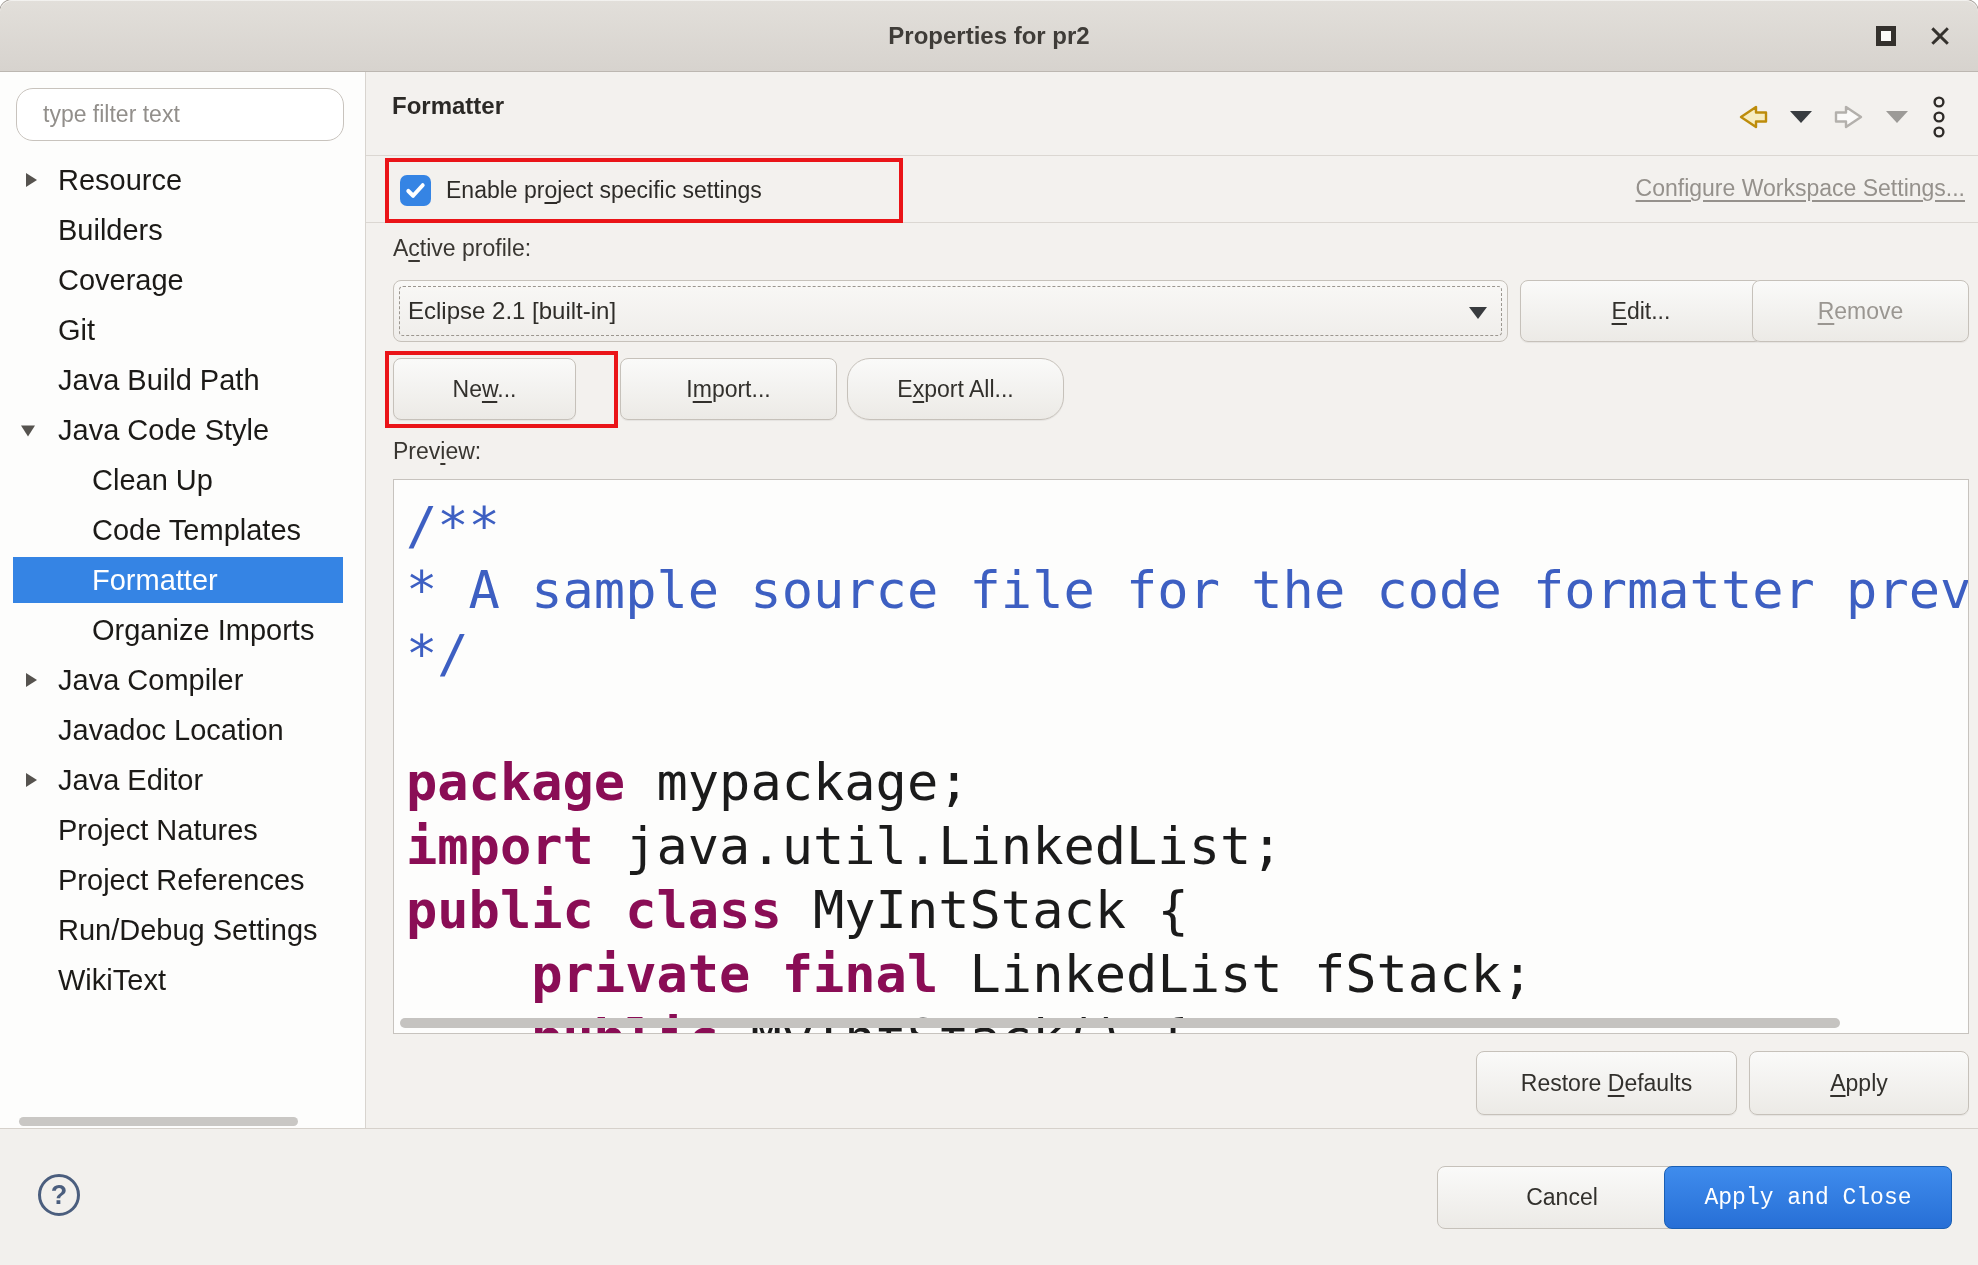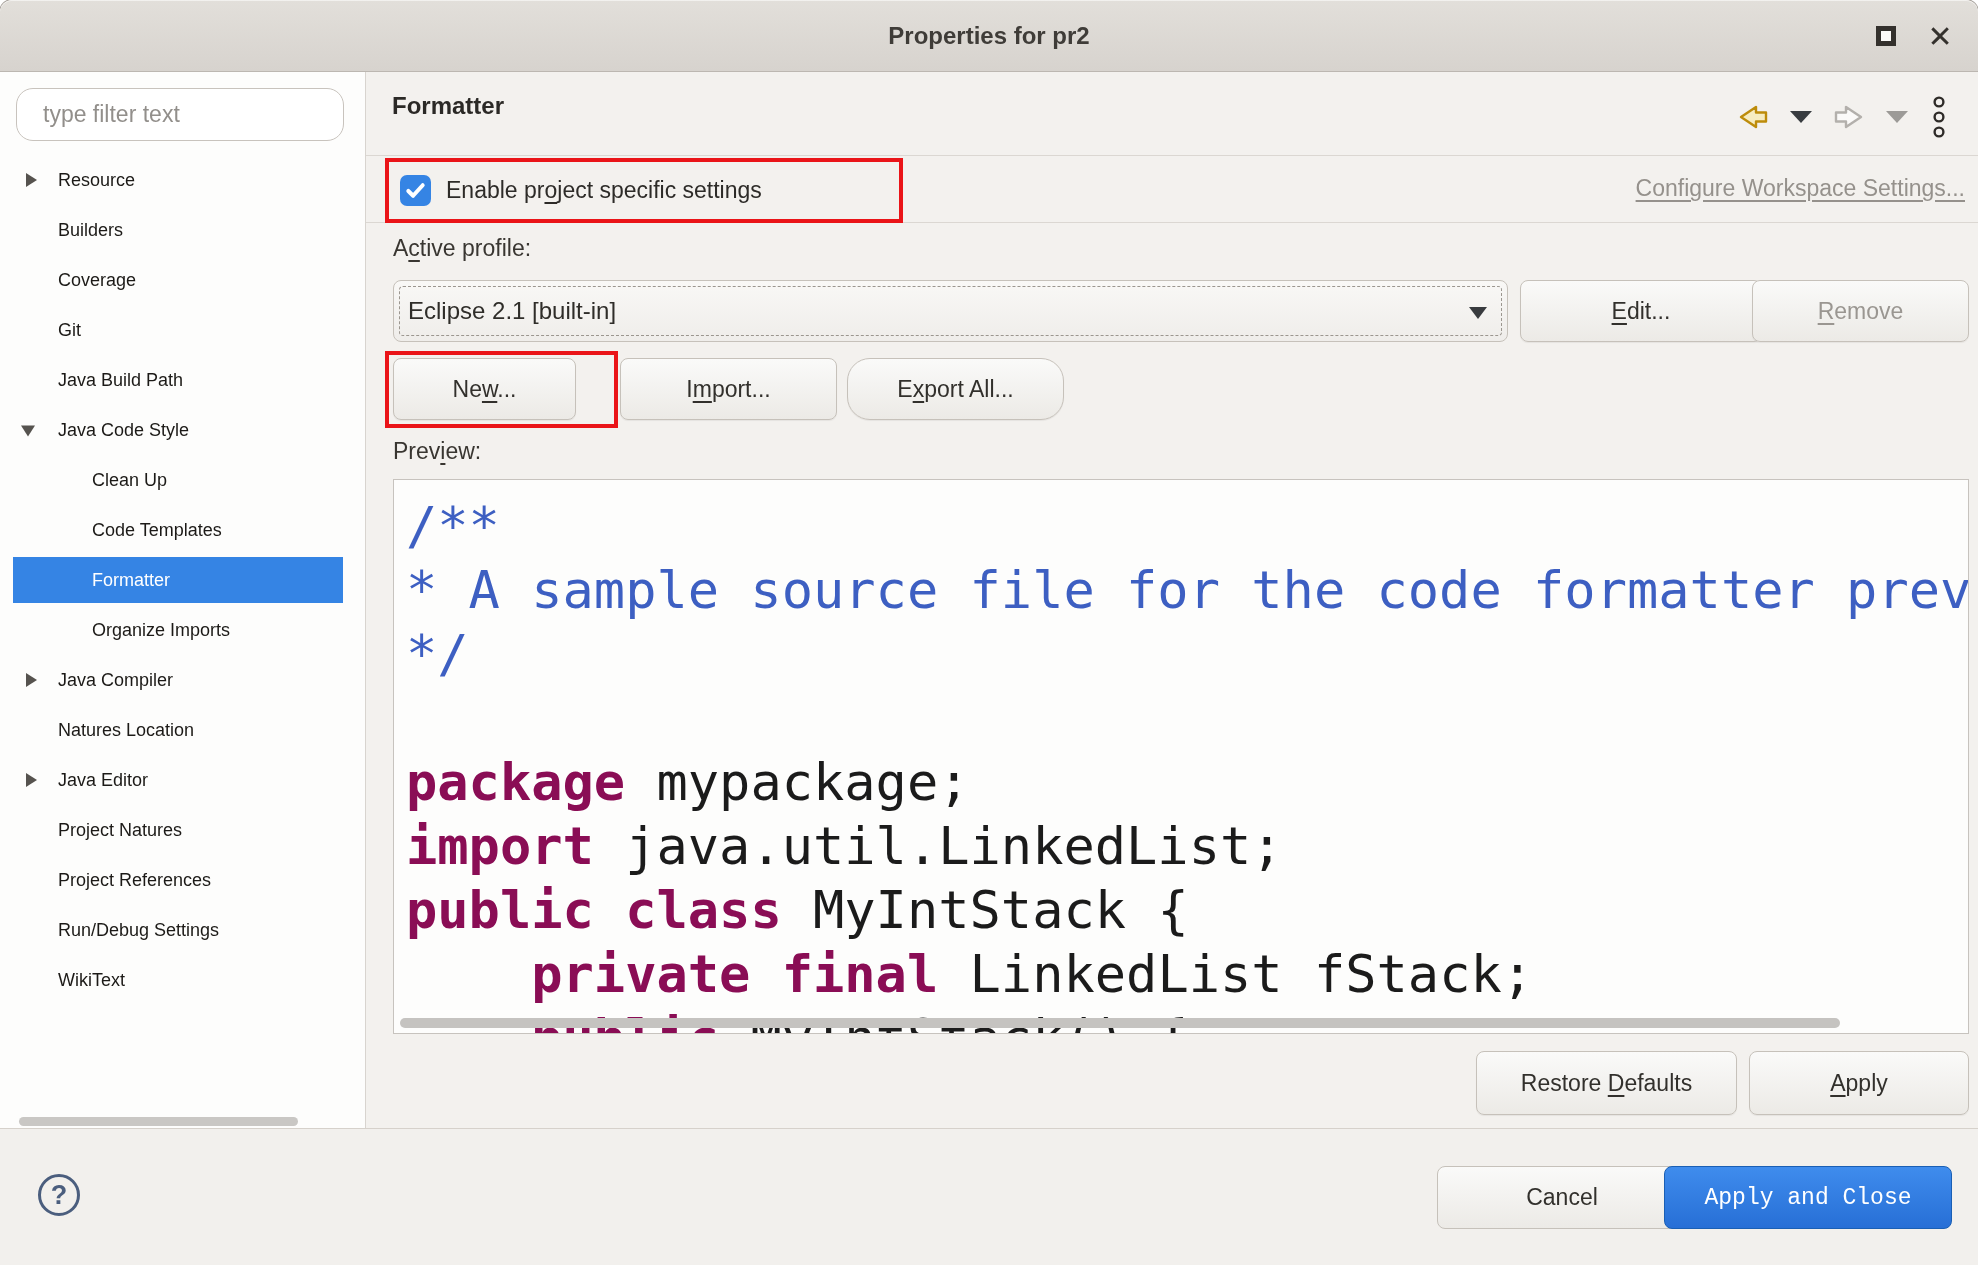--- a/index.html
+++ b/index.html
@@ -35,21 +35,21 @@
   
   .sidebar{ position:relative; width:366px; background:#fdfdfc; border-right:1px solid #d8d4cf; }
   .filter{
     position:absolute; left:16px; top:16px; width:328px; height:53px;
     border:1px solid #c8c3bd; border-radius:17px; background:#ffffff;
     font-family:"Liberation Sans", sans-serif; font-size:23px; color:#2d2b28; padding-left:26px; outline:none;
   }
   .filter::placeholder{ color:#928f8b; }
   .tree{ position:absolute; top:83px; left:0; right:1px; }
   .trow{ position:relative; height:50px; cursor:default; }
-  .trow .lbl{ position:absolute; top:50%; transform:translateY(-50%); font-size:18px; color:#1c1a17; white-space:nowrap; z-index:1;}
+  .trow .lbl{ position:absolute; top:50%; transform:translateY(-50%); font-size:29px; color:#1c1a17; white-space:nowrap; z-index:1;}
   .trow.lv0 .lbl{ left:58px; } .trow.lv1 .lbl{ left:92px; }
   .trow.selected::before{ content:""; position:absolute; left:13px; right:21px; top:2px; bottom:2px; background:var(--sel); }
   .trow.selected .lbl{ color:#ffffff; }
   .arrow{ position:absolute; top:50%; width:0; height:0; }
   .arrow.collapsed{ left:26px; transform:translateY(-50%); border-left:11px solid #56534f; border-top:7px solid transparent; border-bottom:7px solid transparent;}
   .arrow.expanded{ left:21px; transform:translateY(-40%); border-top:11px solid #56534f; border-left:7px solid transparent; border-right:7px solid transparent;}
   .side-scroll{ position:absolute; bottom:2px; left:19px; width:279px; height:9px; border-radius:5px; background:#c9c7c4; }
   
   .main{ position:relative; flex:1; background:#f3f1ee; }
   .page-title{ position:absolute; left:26px; top:20px; font-size:24px; font-weight:bold; color:#2b2926; }
@@ -159,21 +159,21 @@
             <span class="lbl">Formatter</span>
           </div>
           <div class="trow lv1">
             <span class="lbl">Organize Imports</span>
           </div>
           <div class="trow lv0">
             <span class="arrow collapsed"></span>
             <span class="lbl">Java Compiler</span>
           </div>
           <div class="trow lv0">
-            <span class="lbl">Natures Location</span>
+            <span class="lbl">Javadoc Location</span>
           </div>
           <div class="trow lv0">
             <span class="arrow collapsed"></span>
             <span class="lbl">Java Editor</span>
           </div>
           <div class="trow lv0">
             <span class="lbl">Project Natures</span>
           </div>
           <div class="trow lv0">
             <span class="lbl">Project References</span>

